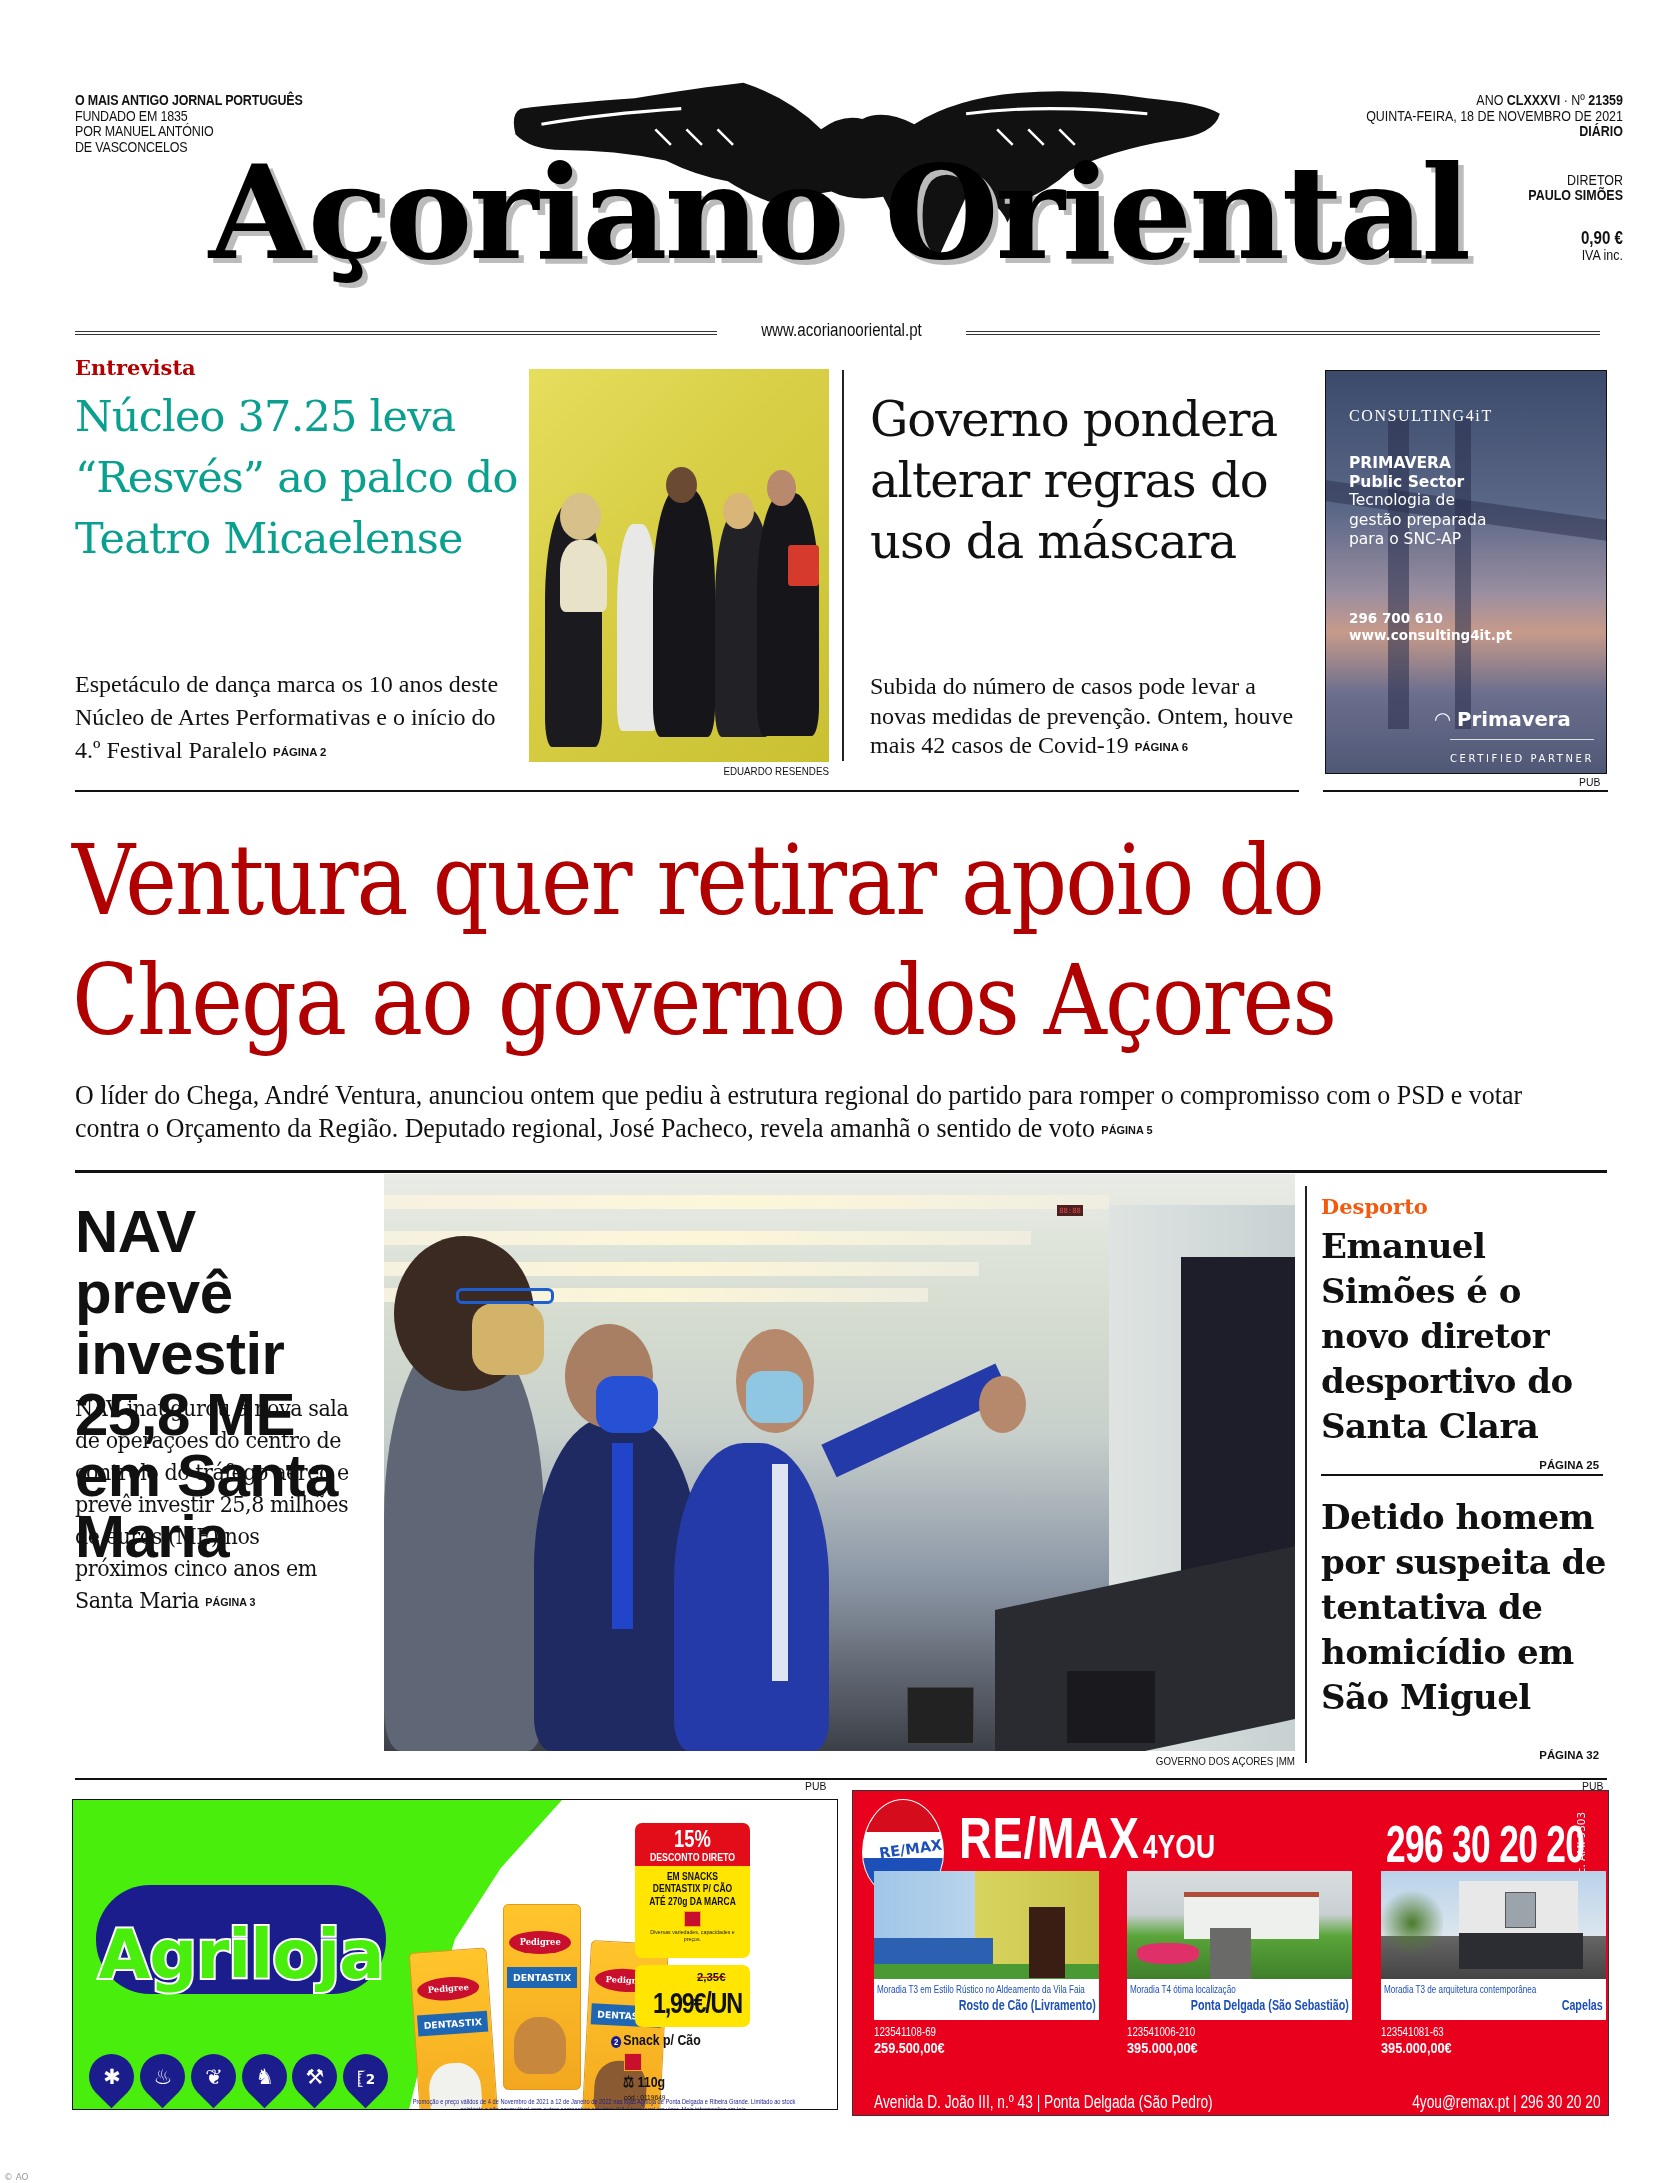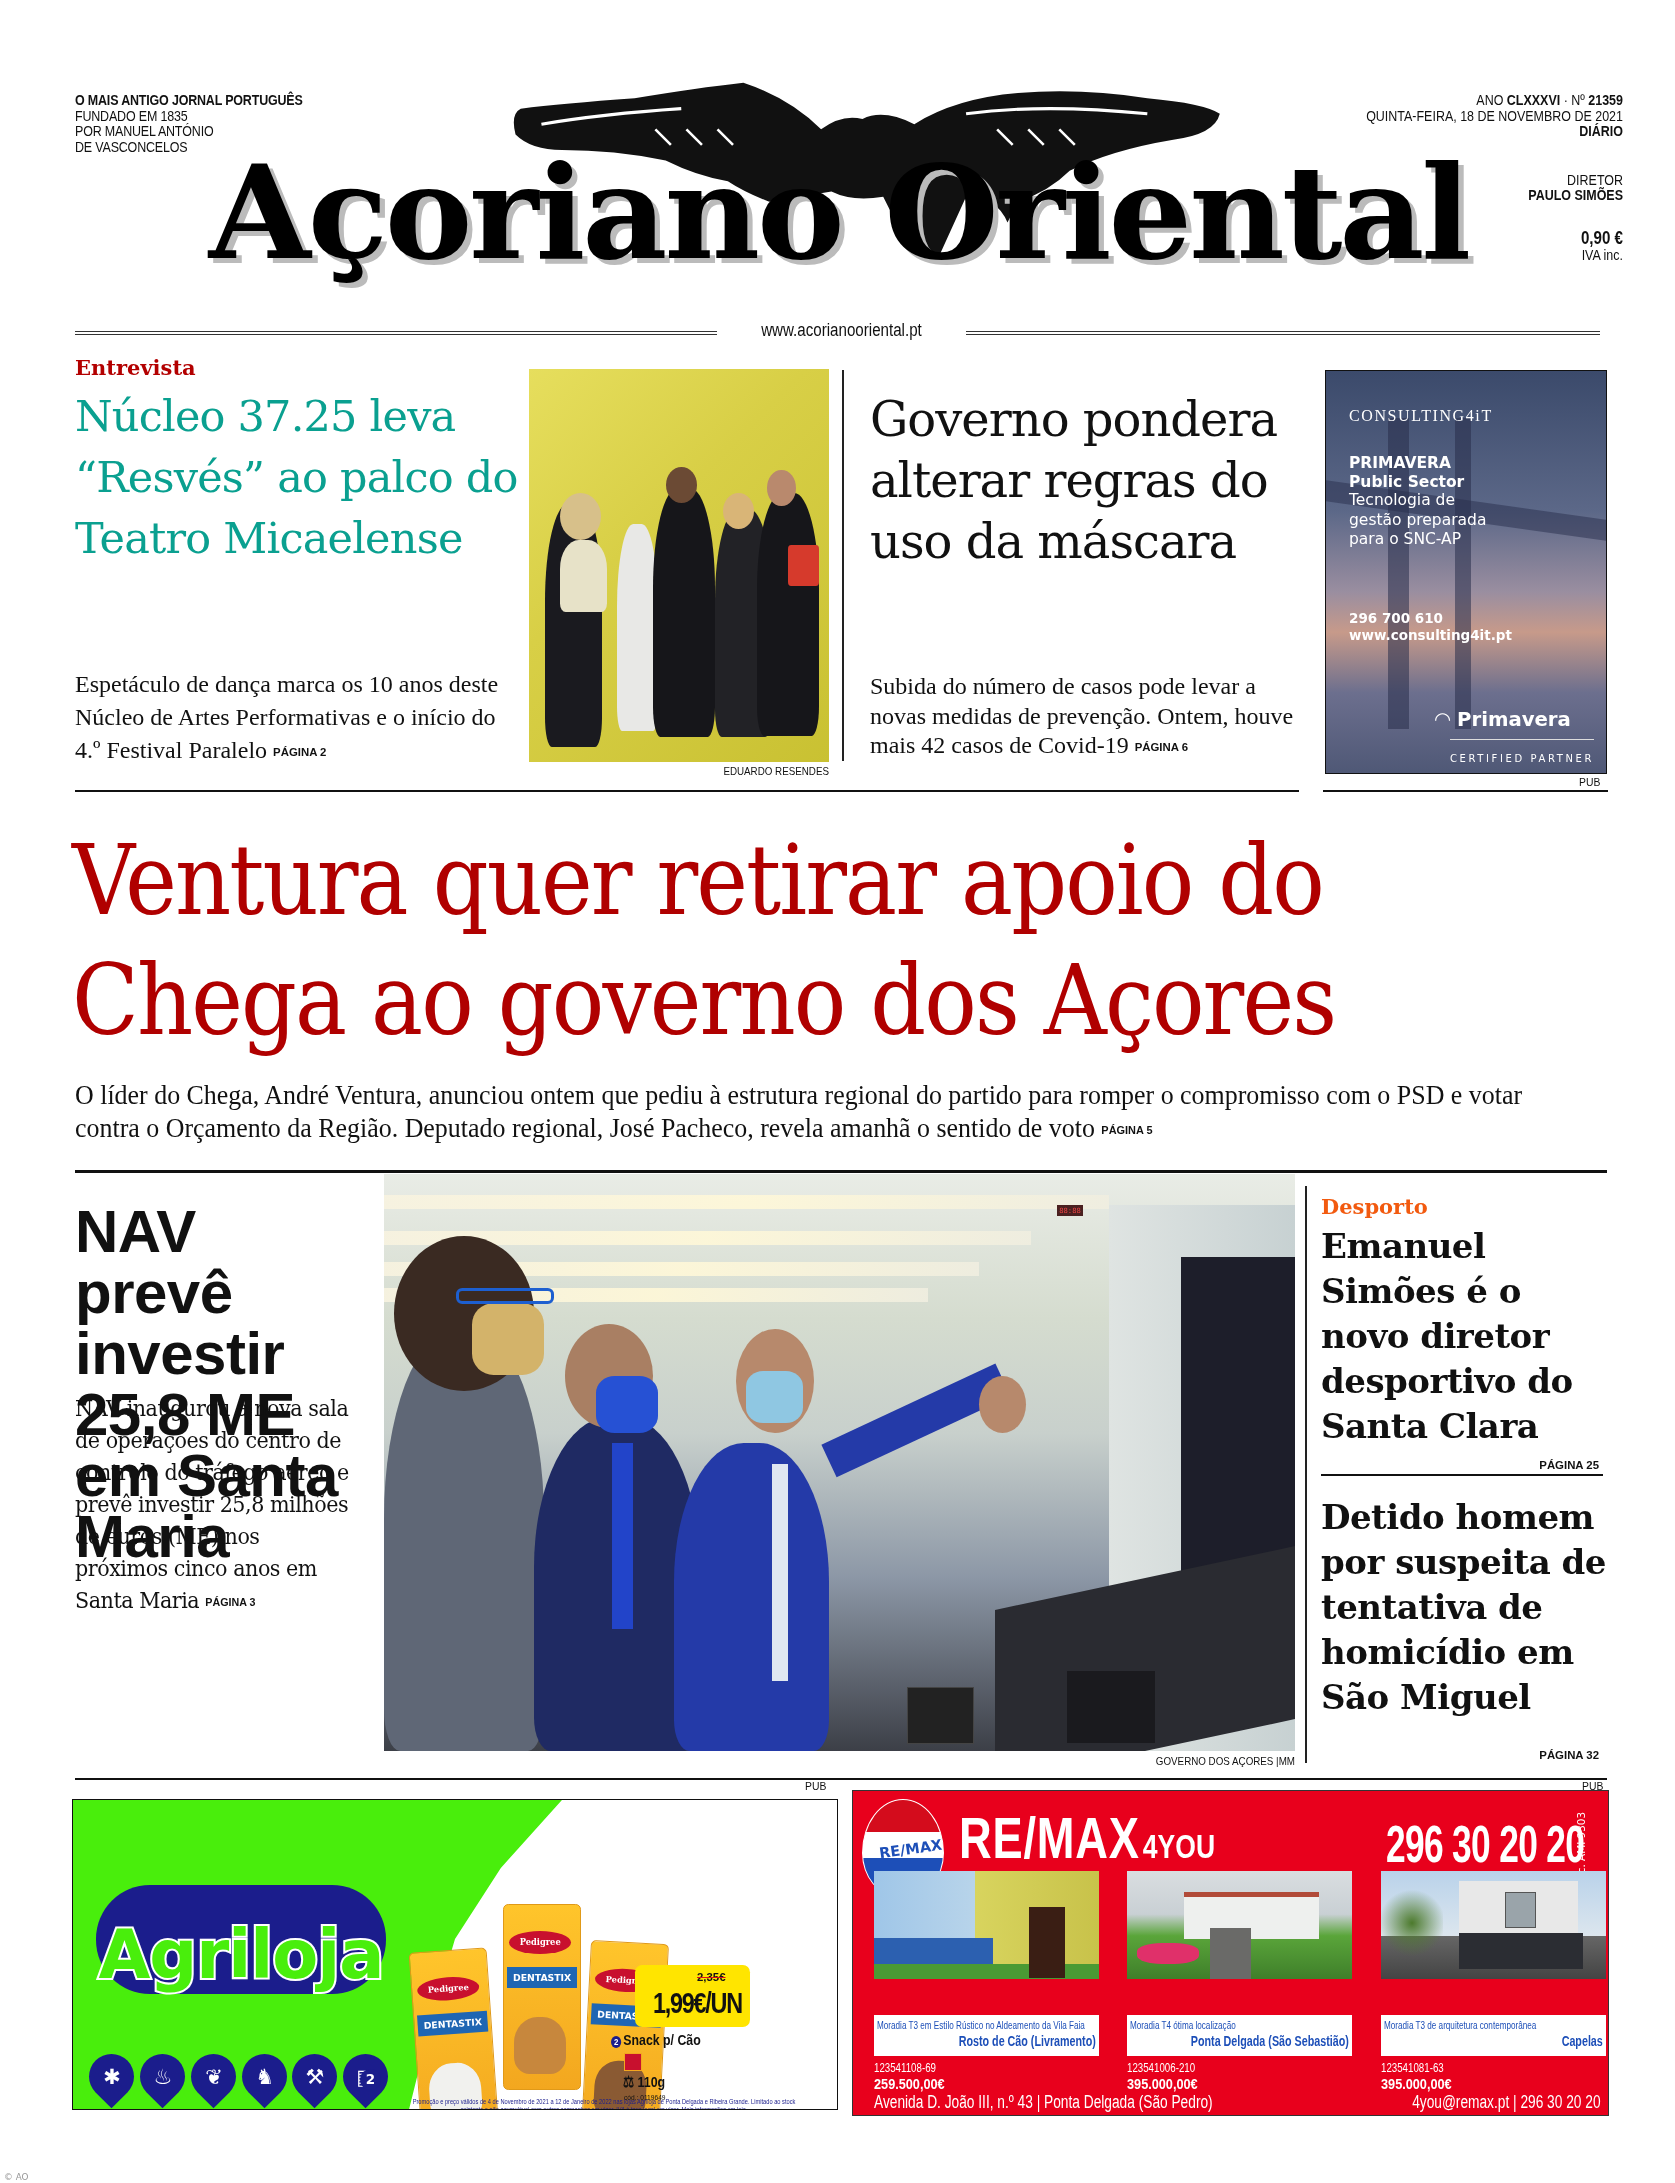--- a/index.html
+++ b/index.html
@@ -116,21 +116,21 @@
   #ad-remax { left: 852px; top: 1790px; width: 757px; height: 326px; background: #e8001c; border: 1px solid #333; overflow: hidden; color: #fff; }
   #remax-balloon { position: absolute; left: 9.3px; top: 7.8px; width: 82px; height: 98px; border-radius: 50% 50% 45% 45% / 55% 55% 45% 45%; background: linear-gradient(180deg, #d40c1c 0%, #d40c1c 33%, #ffffff 33%, #ffffff 60%, #1d4fb8 60%, #1d4fb8 100%); border: 1.6px solid #fff; }
   #remax-balloon-text { position: absolute; left: 15.5px; top: 41px; font-family: "DejaVu Sans", sans-serif; font-weight: bold; font-size: 14.5px; color: #1d4fb8; transform: rotate(-8deg); }
   #remax-basket { position: absolute; left: 46px; top: 109px; width: 8.3px; height: 15.5px; background: #333; border: 1px solid #fff; }
   #remax-brand { position: absolute; left: 106px; top: 15.5px; font-family: "Liberation Sans", sans-serif; font-weight: bold; font-size: 58px; line-height: 62px; letter-spacing: 1px; transform: scaleX(0.78); transform-origin: left top; }
   #remax-brand small { font-size: 34px; letter-spacing: 0; margin-left: 4.1px; }
   #remax-phone { position: absolute; left: 533px; top: 27px; font-family: "Liberation Sans", sans-serif; font-weight: bold; font-size: 52px; line-height: 52px; letter-spacing: -1px; transform: scaleX(0.68); transform-origin: left top; white-space: nowrap; }
   #remax-lic { position: absolute; left: 722px; top: 21px; font-family: "DejaVu Sans", sans-serif; font-size: 10.4px; transform: rotate(-90deg) translateX(-100%); transform-origin: left top; white-space: nowrap; }
   .prop { position: absolute; top: 80px; width: 225px; }
   .prop-img { width: 225px; height: 108px; overflow: hidden; position: relative; }
-  .prop-cap { background: #fff; height: 41px; padding: 3.1px 3.1px 0 3.1px; font-family: "Liberation Sans", sans-serif; color: #1d4fb8; margin-top: 36px; }
+  .prop-cap { background: #fff; height: 41px; padding: 3.1px 3.1px 0 3.1px; font-family: "Liberation Sans", sans-serif; color: #1d4fb8; }
   .prop-cap .t { font-size: 11px; line-height: 14.5px; transform: scaleX(0.74); transform-origin: left top; white-space: nowrap; }
   .prop-cap .l { font-size: 14.5px; line-height: 17.6px; font-weight: bold; text-align: right; transform: scaleX(0.74); transform-origin: right top; white-space: nowrap; }
   .prop-ref { font-family: "Liberation Sans", sans-serif; font-size: 13.5px; margin-top: 4.1px; transform: scaleX(0.72); transform-origin: left top; }
   .prop-price { font-family: "Liberation Sans", sans-serif; font-size: 15.5px; font-weight: bold; transform: scaleX(0.82); transform-origin: left top; }
   #remax-addr { position: absolute; left: 21px; top: 301px; font-family: "Liberation Sans", sans-serif; font-size: 17.6px; transform: scaleX(0.78); transform-origin: left top; white-space: nowrap; }
   #remax-contact { position: absolute; right: 7.2px; top: 301px; font-family: "Liberation Sans", sans-serif; font-size: 17.6px; transform: scaleX(0.78); transform-origin: right top; white-space: nowrap; }
 
   #copyright { left: 4.1px; top: 2172px; font-family: "DejaVu Sans", sans-serif; font-size: 8.8px; color: #999; }
 </style>
 </head>
@@ -324,20 +324,29 @@
     <div class="dstx">DENTASTIX</div>
     <div class="dog" style="background:#c7873d;"></div>
   </div>
   <div class="pack" style="left:513px;top:142px;width:78px;height:192px;transform:rotate(3deg);">
     <div class="brand">Pedigree</div>
     <div class="dstx">DENTASTIX</div>
     <div class="dog" style="background:#8a5a33;"></div>
   </div>
   <div id="pack-badge">2</div>
 
+  <div id="promo-box">
+    <div id="promo-top">
+      <div id="promo-pct">15%</div>
+      <div id="promo-desc">DESCONTO DIRETO</div>
+    </div>
+    <div id="promo-text">EM SNACKS DENTASTIX P/ CÃO ATÉ 270g DA MARCA</div>
+    <div id="promo-logo"></div>
+    <div id="promo-small">Diversas variedades, capacidades e preços.</div>
+  </div>
 
   <div id="price-box">
     <div id="price-old">2,35€</div>
     <div id="price-new">1,99€/UN</div>
   </div>
   <div id="snack-label"><span id="snack-num">2</span><span>Snack p/ Cão</span></div>
   <div id="snack-logo"></div>
   <div id="snack-weight"><span>⚖</span> <span>110g</span></div>
   <div id="snack-code">cód.: 0119649</div>
   <div id="agri-terms">Promoção e preço válidos de 4 de Novembro de 2021 a 12 de Janeiro de 2022 nas lojas Agriloja de Ponta Delgada e Ribeira Grande. Limitado ao stock existente e não acumulável com outras campanhas em vigor. IVA à taxa legal em vigor. Mais informações em loja.</div>

